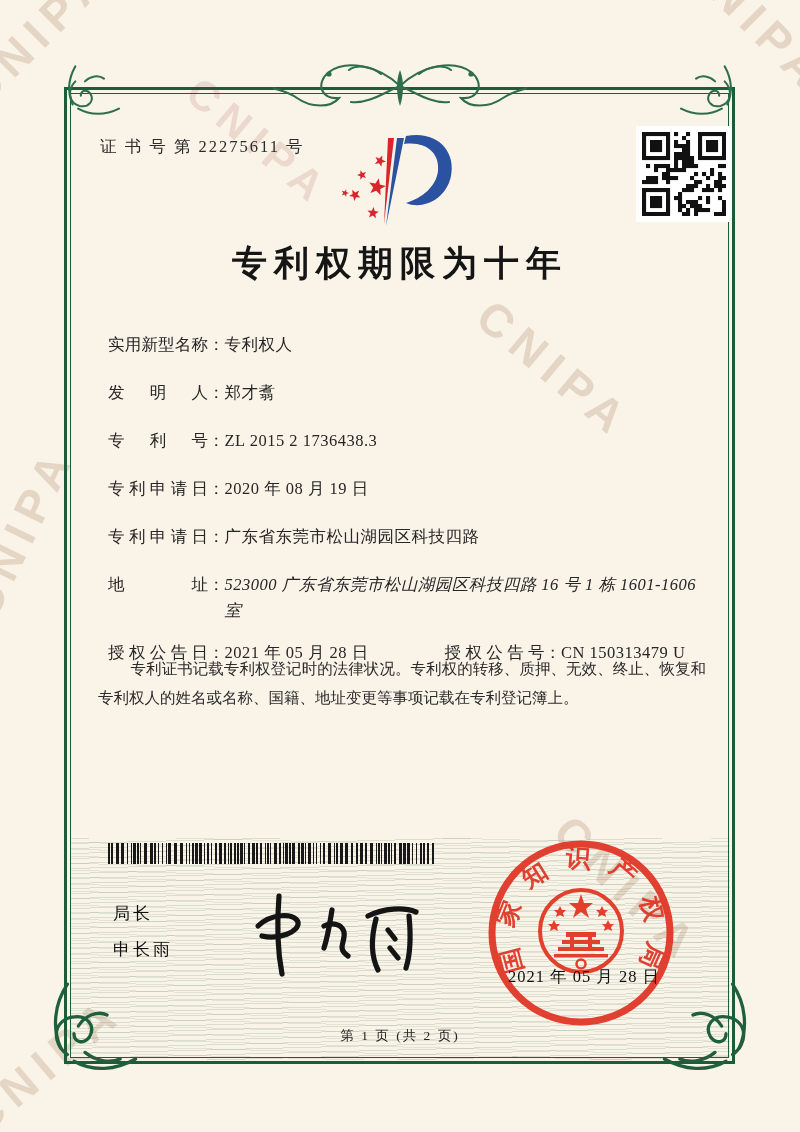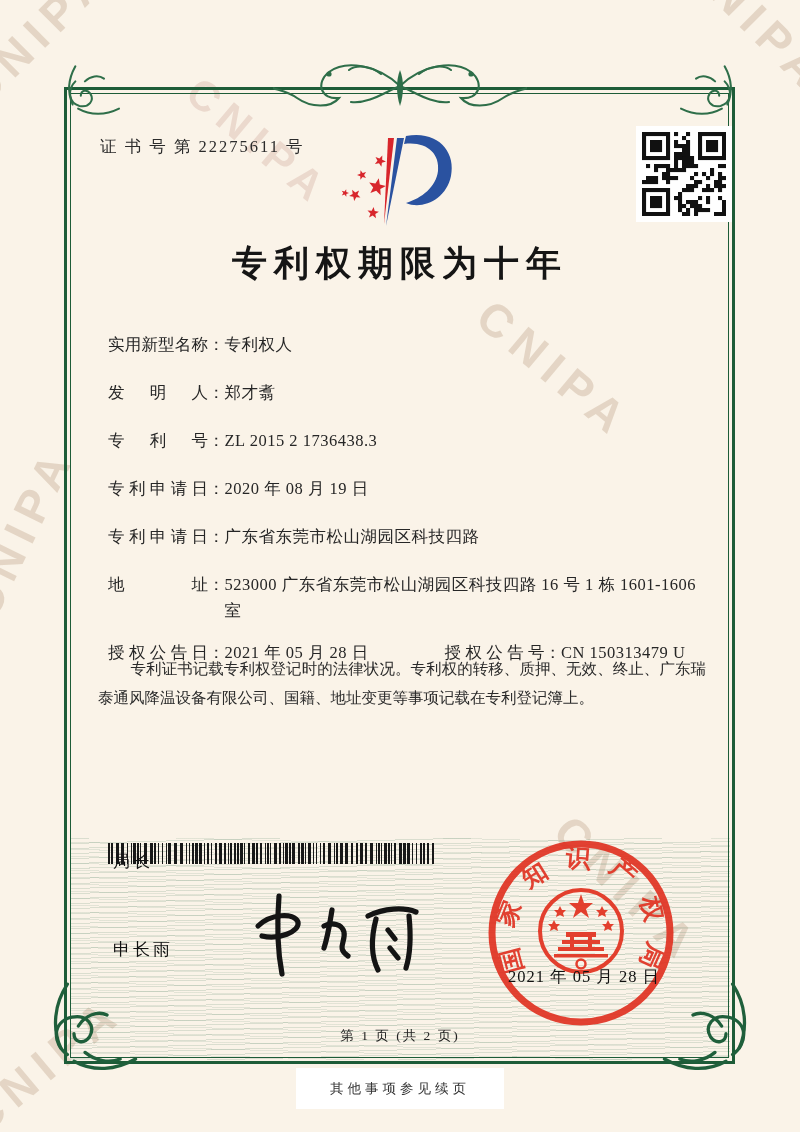--- a/index.html
+++ b/index.html
@@ -36,30 +36,30 @@
   .title {
     position:absolute; left:0; top:240px; width:100%; text-align:center;
     font-size:35px; font-weight:700; letter-spacing:7px; color:#151515;
   }
   .fields { position:absolute; left:100px; top:332px; width:606px; font-size:16.5px; color:#262626; }
   .frow { display:flex; line-height:26px; margin-bottom:22px; }
   .frow.tight { margin-bottom:16px; }
   .flabel { display:inline-block; width:100px; text-align:justify; text-align-last:justify; flex:0 0 100px;margin-left:8px; }
   .fcolon { flex:0 0 auto; }
   .fvalue { letter-spacing:.5px; }
-  .addr-val { max-width:480px; }
+  .addr-val { max-width:480px;font-style:italic; }
   .grant-group2 { margin-left:36px; display:flex;justify-content:center; }
   .paras { position:absolute; left:98px; top:654px; width:608px; font-size:15.5px; line-height:29px;
            text-align:justify; color:#2b2b2b; }
   .paras p { text-indent:2.1em; }
   
   .barcode { position:absolute; left:108px; top:843px; width:332px; height:21px; display:flex; align-items:stretch; }
   .barcode i { display:block; background:#181818; }
   
-  .signer-title { position:absolute; left:113px; top:850px; font-size:17px; letter-spacing:3px; color:#111;
+  .signer-title { position:absolute; left:113px; top:902px; font-size:17px; letter-spacing:3px; color:#111;
                   font-family:"Liberation Sans","DejaVu Sans",sans-serif; }
   .signer-name  { position:absolute; left:113px; top:938px; font-size:17px; letter-spacing:3px; color:#111;
                   font-family:"Liberation Sans","DejaVu Sans",sans-serif; }
   .signature { position:absolute; left:232px; top:886px; }
   
   .seal { position:absolute; left:484px; top:836px; width:194px; height:194px; }
   .seal-date { position:absolute; left:494px; top:966px; width:180px; text-align:center;
                font-size:16.5px; color:#111; letter-spacing:1px; z-index:5; }
   
   .page-num { position:absolute; left:0; top:1027px; width:100%; text-align:center;
@@ -407,21 +407,21 @@
         <span class="fvalue" style="flex:0 0 176px;">2021 年 05 月 28 日</span>
         <span class="grant-group2">
           <span class="flabel">授权公告号</span>
             <span class="fcolon">：</span>
           <span class="fvalue">CN 150313479 U</span>
         </span>
       </div>
     </div>
 
     <div class="paras">
-      <p>专利证书记载专利权登记时的法律状况。专利权的转移、质押、无效、终止、广东瑞泰通风降温设备有限公司、国籍、地址变更等事项记载在专利登记簿上。</p>
+      <p>专利证书记载专利权登记时的法律状况。专利权的转移、质押、无效、终止、恢复和专利权人的姓名或名称、国籍、地址变更等事项记载在专利登记簿上。</p>
     </div>
 
     <div class="barcode" id="barcode">
         <i style="width: 2px; margin-right: 1px;"></i>
         <i style="width: 2px; margin-right: 3px;"></i>
         <i style="width: 3px; margin-right: 2px;"></i>
         <i style="width: 3px; margin-right: 3px;"></i>
         <i style="width: 1px; margin-right: 3px;"></i>
         <i style="width: 1px; margin-right: 1px;"></i>
         <i style="width: 3px; margin-right: 1px;"></i>
@@ -540,18 +540,15 @@
           <rect x="74" y="111" width="46" height="4"></rect>
           <rect x="70" y="118" width="54" height="3.5"></rect>
           <circle cx="97" cy="128" r="4.5" fill="none" stroke="#e2311f" stroke-width="2.5"></circle>
         </g>
       </g>
     </svg>
     <div class="seal-date">2021 年 05 月 28 日</div>
 
     <div class="page-num">第 1 页 (共 2 页)</div>
 
-    <div class="cont-box">
-      <span>其他事项参见续页</span>
-    </div>
 
   </div>
 </div>
 
 </body></html>

